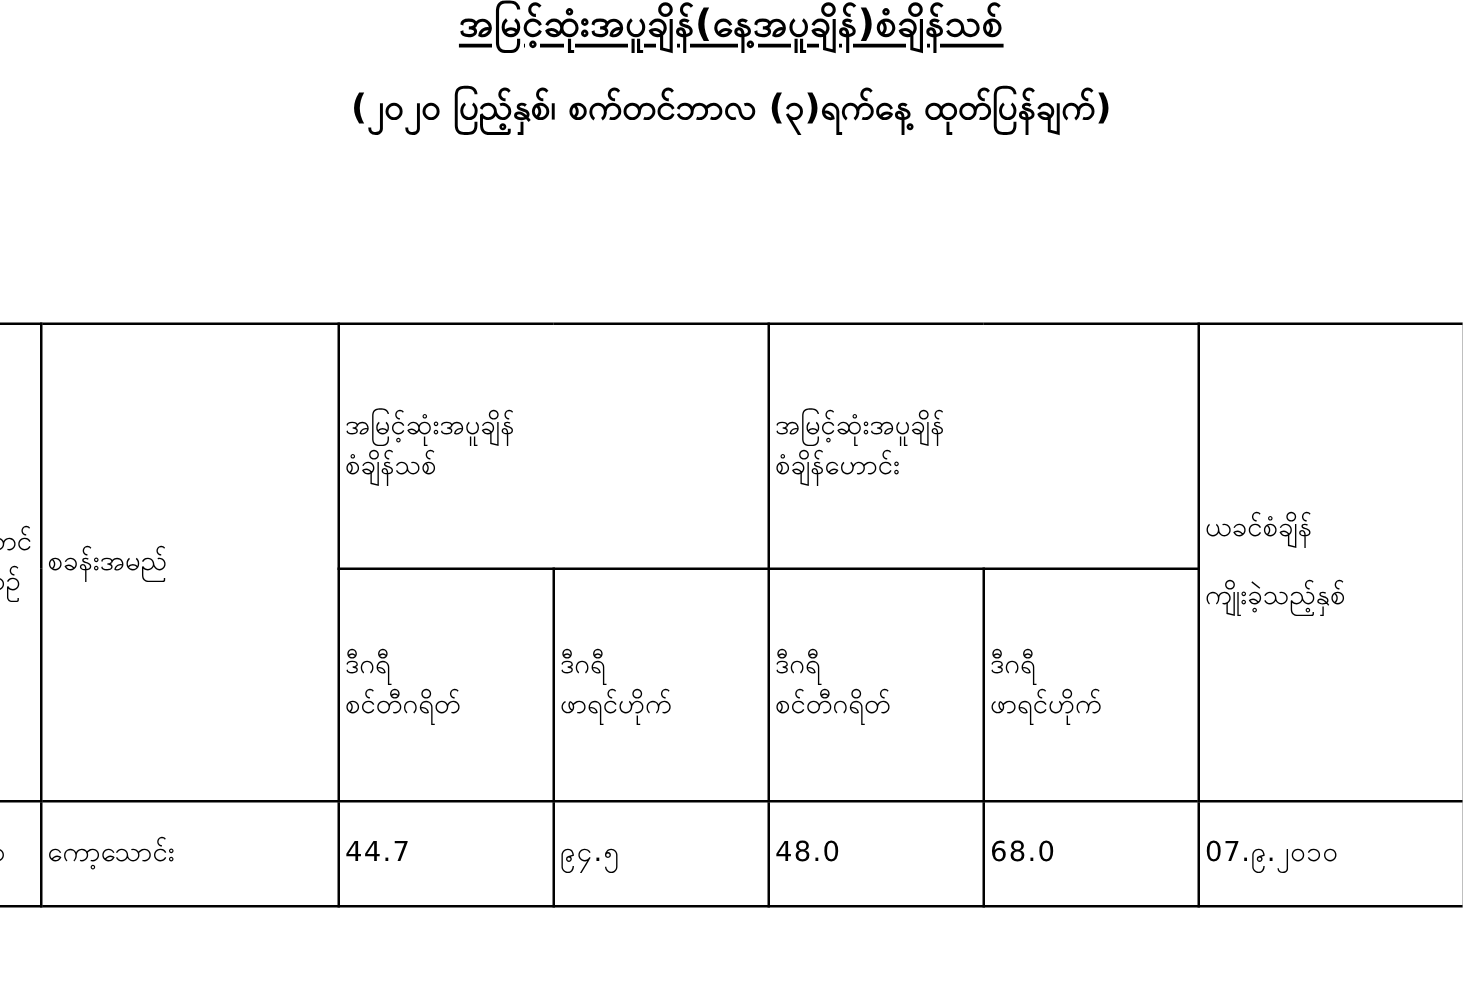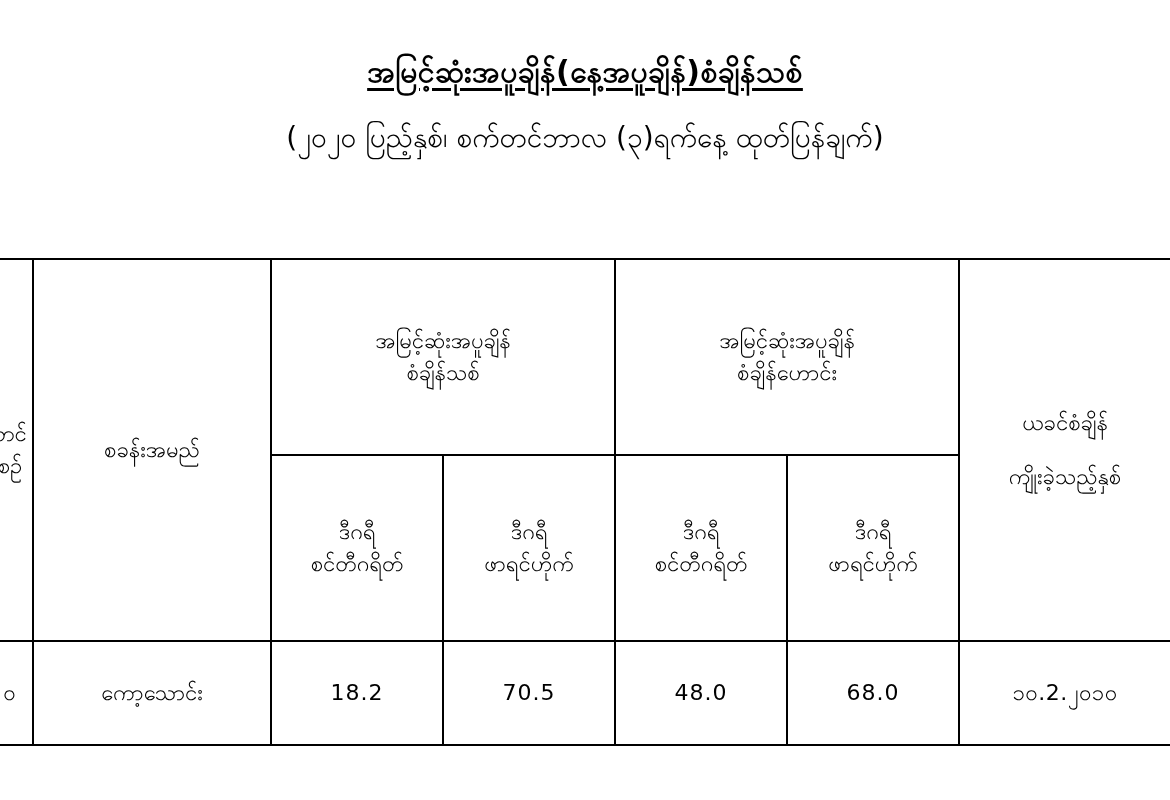--- a/index.html
+++ b/index.html
@@ -14,55 +14,53 @@
     color: #000000;
     overflow: hidden;
   }
   .page {
     position: relative;
     width: 1170px;
     height: 800px;
     box-sizing: border-box;
   }
   .title-block {
-    padding-top: 52px;
     text-align: center;
   }
   .doc-title {
     font-size: 30px;
     font-weight: 700;
     letter-spacing: 0.5px;
     text-decoration: underline;
     text-underline-offset: 6px;
     line-height: 1.35;
   }
   .doc-subtitle {
     font-size: 28px;
-    font-weight: 400;
+    font-weight: 700;
     margin-top: 26px;
     line-height: 1.35;
   }
   .table-wrap {
     position: absolute;
     top: 258px;
     left: -14px;
     width: 1184px;
   }
   table.data-table {
     border-collapse: collapse;
     width: 1184px;
     table-layout: fixed;
   }
   table.data-table td {
     border: 2px solid #000000;
-    text-align: center;
     vertical-align: middle;
     font-size: 22px;
     line-height: 1.45;
-    padding: 12px 4px;
+    padding: 2px 4px;
   }
   .col-no    { width: 46px; }
   .col-name  { width: 238px; }
   .col-c1    { width: 172px; }
   .col-c2    { width: 172px; }
   .col-c3    { width: 172px; }
   .col-c4    { width: 172px; }
   .col-prev  { width: 212px; }
 
   .head-group { height: 196px; }
@@ -150,23 +148,23 @@
             <div>စင်တီဂရိတ်</div>
           </td>
           <td class="sub-text">
             <div>ဒီဂရီ</div>
             <div>ဖာရင်ဟိုက်</div>
           </td>
         </tr>
         <tr class="body-row">
           <td class="val-text">၀</td>
           <td class="name-text">ကော့သောင်း</td>
-          <td class="val-text">18.2</td>
-          <td class="val-text">70.5</td>
+          <td class="val-text">44.7</td>
+          <td class="val-text">၉၄.၅</td>
           <td class="val-text">48.0</td>
           <td class="val-text">68.0</td>
-          <td class="prev-text nowrap">၁၀.2.၂၀၁၀</td>
+          <td class="prev-text nowrap">07.၉.၂၀၁၀</td>
         </tr>
       </tbody>
     </table>
   </div>
 
 </div>
 
 </body></html>

